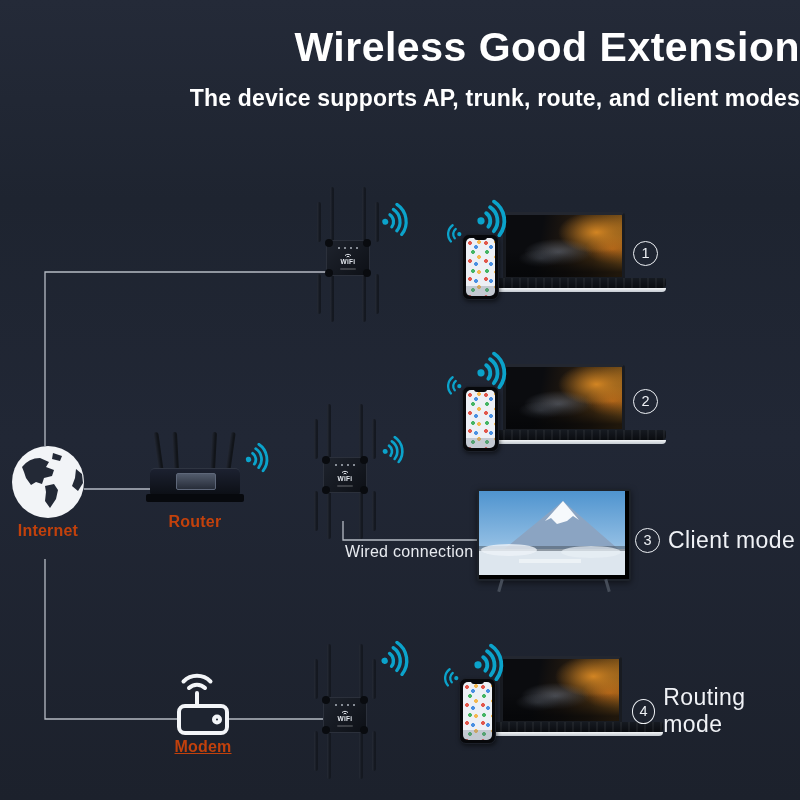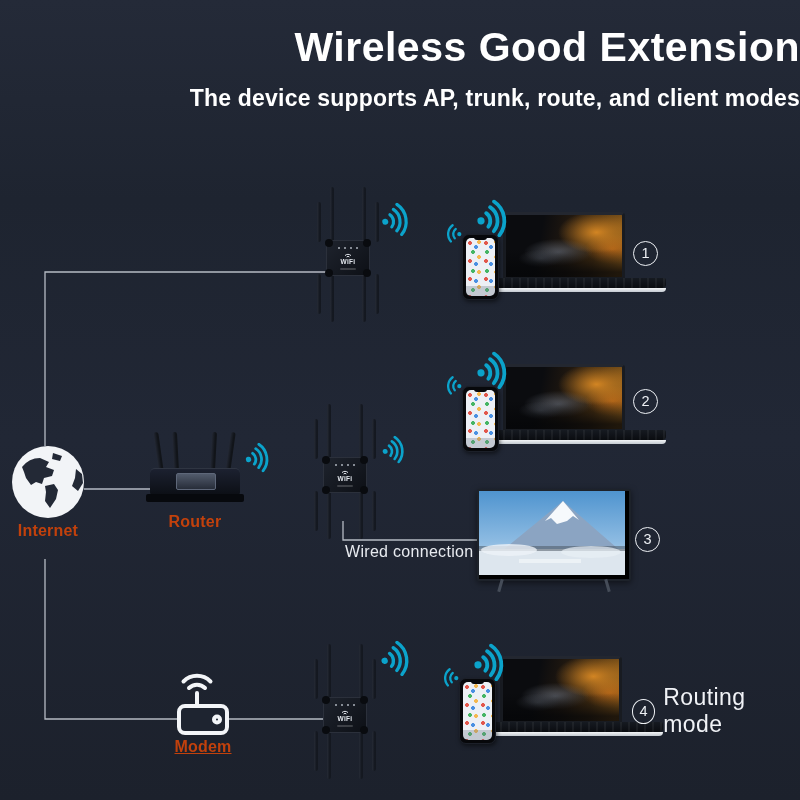--- a/index.html
+++ b/index.html
@@ -403,20 +403,21 @@
         <ellipse cx="30" cy="59" rx="28" ry="6" fill="#eef3f8" opacity="0.8"></ellipse>
         <ellipse cx="112" cy="61" rx="30" ry="6" fill="#e8eff5" opacity="0.7"></ellipse>
         <rect x="40" y="68" width="62" height="4" fill="#f2f6fa" opacity="0.7"></rect>
       </svg>
     </div>
     <div class="tv-leg l"></div>
     <div class="tv-leg r"></div>
   </div>
   <div class="mode m3">
     <span class="mode-circle">3</span>
+    <span class="mode-text">Client mode</span>
   </div>
 
   <div class="cluster c-routing">
     <div class="wifi wifi-big tilt">
       <svg viewBox="0 0 36 36">
           <g fill="none" stroke="#0BA3CB" stroke-width="3.6" stroke-linecap="round">
         <circle cx="6.5" cy="18" r="3.4" fill="#0BA3CB" stroke="none"></circle>
         <path d="M12.5 11.5a9 9 0 0 1 0 13"></path>
             <path d="M17 6.5a15.5 15.5 0 0 1 0 23"></path>
             <path d="M21.5 1.8a22 22 0 0 1 0 32.4"></path>

